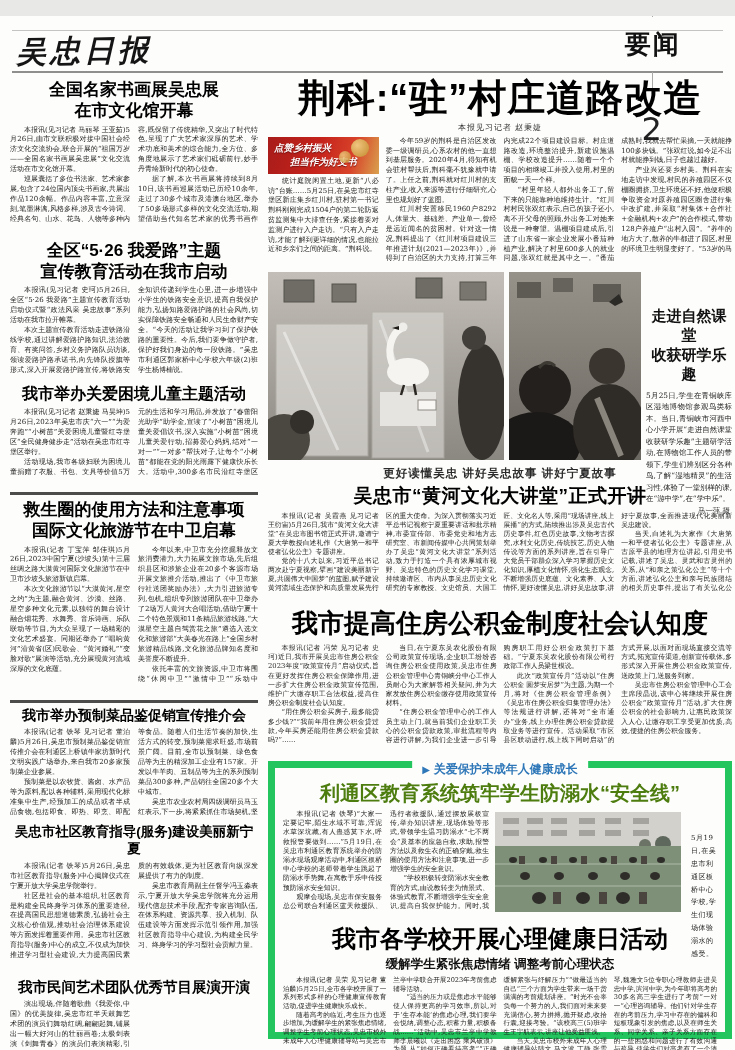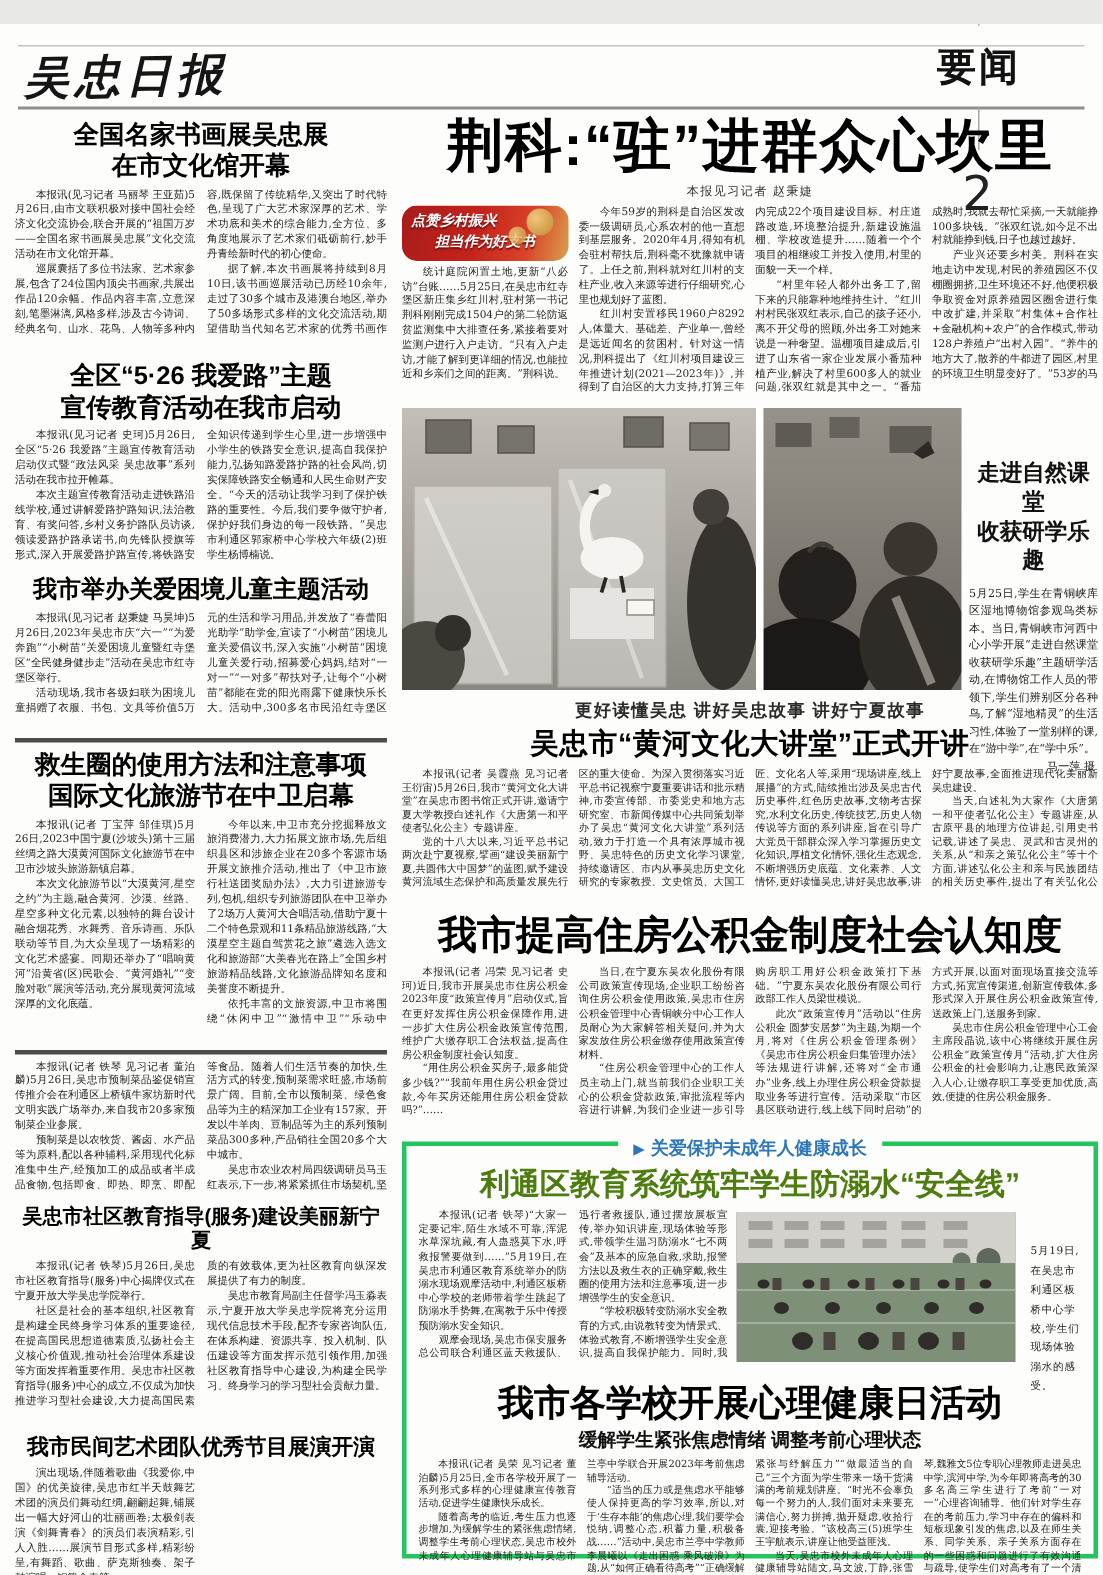--- a/index.html
+++ b/index.html
@@ -29,21 +29,21 @@
   
   .la{margin-bottom:6px;}
   .la-title{margin:3px 0 4px;text-align:center;font-weight:900;line-height:1.25;color:#000;}
   .t17{font-size:17px;} .t16{font-size:16px;} .t145{font-size:14.5px;} .t14{font-size:14px;} .t135{font-size:13.5px;}
   .la-body{font-size:7px;line-height:1.42;}
   .thick{height:3px;background:#4c4c4a;margin:2px 0 4px;}
   
   .main-h1{margin:2px 0 2px;text-align:center;font-size:38px;font-weight:900;letter-spacing:1px;line-height:1.1;color:#000;}
   .byline{text-align:center;font-size:8px;color:#333;letter-spacing:1px;margin-bottom:4px;}
   .main-body{height:130px;font-size:7px;line-height:1.4;}
-  .banner{position:relative;height:37px;margin-bottom:3px;border-radius:10px;overflow:hidden;break-inside:avoid;
+  .banner{position:relative;height:37px;margin-bottom:3px;border-radius:0;overflow:hidden;break-inside:avoid;
           background:linear-gradient(105deg,#a81c1a 0%,#c5231b 45%,#d8432a 75%,#d9a24e 100%);}
   .banner .bl1{font-style:italic;font-weight:800;font-size:9.5px;color:#fff;padding:4px 0 0 6px;text-shadow:0 1px 1px #6d0f0f;}
   .banner .bl2{font-style:italic;font-weight:800;font-size:9.5px;color:#fff;padding:1px 0 0 22px;text-shadow:0 1px 1px #6d0f0f;}
   .coin{position:absolute;border-radius:50%;background:radial-gradient(circle at 35% 35%,#f3d488,#c08c2c);}
   .c1{width:18px;height:18px;top:2px;right:10px;opacity:.9;}
   .c2{width:12px;height:12px;top:14px;right:28px;opacity:.8;}
   
   .photo-row{display:flex;gap:5px;margin-top:5px;height:188px;}
   .photo{background:#9a968f;overflow:hidden;flex:none;}
   .ph-museum{width:236px;height:188px;}
@@ -53,21 +53,21 @@
   .kaiti{font-family:"DejaVu Serif","Liberation Serif",serif;}
   .nature-cap{font-size:7.4px;line-height:1.55;text-align:justify;color:#222;margin:0;}
   .credit{text-align:right;font-size:7.4px;color:#222;margin-top:2px;padding-right:2px;font-family:"DejaVu Serif",serif;}
   
   .kicker{margin-top:6px;text-align:center;font-size:11.5px;font-weight:600;color:#2b2b2b;letter-spacing:1px;}
   .mid-h2{margin:2px 0 3px;text-align:center;font-size:19px;font-weight:900;color:#000;letter-spacing:.5px;}
   .lec-body{height:88px;font-size:6.8px;line-height:1.33;}
   .fund-h2{margin:6px 0 3px;text-align:center;font-size:26px;font-weight:900;color:#000;}
   .fund-body{height:104px;font-size:6.8px;line-height:1.36;}
   
-  .care-box{position:relative;margin-top:13px;height:278px;border:3px solid #22c55e;padding:0 8px;box-sizing:border-box;}
+  .care-box{position:relative;margin-top:13px;height:278px;border:7px solid #22c55e;padding:0 8px;box-sizing:border-box;}
   .care-head{position:absolute;top:-7px;left:50%;transform:translateX(-50%);background:#fdfdfb;padding:0 10px;
              white-space:nowrap;font-size:12px;font-weight:700;color:#2e77b8;}
   .arrow{margin-right:4px;font-size:10px;color:#2e77b8;}
   .drown-h{margin:12px 0 2px;text-align:center;font-size:20px;font-weight:900;color:#4d7c0f;}
   .drown-row{display:flex;gap:6px;margin-top:3px;height:106px;}
   .drown-body{width:206px;flex:none;height:106px;font-size:6.8px;line-height:1.36;}
   .ph-playground{width:186px;height:100px;margin-top:2px;}
   .v-cap{flex:1;font-size:7px;line-height:1.85;color:#222;padding:22px 0 0 4px;letter-spacing:.5px;}
   .psych-h{margin:7px 0 1px;text-align:center;font-size:24px;font-weight:900;color:#000;}
   .psych-sub{text-align:center;font-size:12.5px;font-weight:700;color:#111;margin-bottom:3px;}
@@ -142,20 +142,23 @@
         <div class="la-body cols cols2" style="height:148px">
             <p>本报讯(记者 丁宝萍 邹佳琪)5月26日,2023中国宁夏(沙坡头)第十三届丝绸之路大漠黄河国际文化旅游节在中卫市沙坡头旅游新镇启幕。</p>
             <p>本次文化旅游节以“大漠黄河,星空之约”为主题,融合黄河、沙漠、丝路、星空多种文化元素,以独特的舞台设计融合烟花秀、水舞秀、音乐诗画、乐队联动等节目,为大众呈现了一场精彩的文化艺术盛宴。同期还举办了“唱响黄河”沿黄省(区)民歌会、“黄河婚礼”“变脸对歌”展演等活动,充分展现黄河流域深厚的文化底蕴。</p>
             <p>今年以来,中卫市充分挖掘释放文旅消费潜力,大力拓展文旅市场,先后组织县区和涉旅企业在20多个客源市场开展文旅推介活动,推出了《中卫市旅行社送团奖励办法》,大力引进旅游专列,包机,组织专列旅游团队在中卫举办了2场万人黄河大合唱活动,借助宁夏十二个特色景观和11条精品旅游线路,“大漠星空主题自驾赏花之旅”遴选入选文化和旅游部“大美春光在路上”全国乡村旅游精品线路,文化旅游品牌知名度和美誉度不断提升。</p>
             <p>依托丰富的文旅资源,中卫市将围绕“休闲中卫”“激情中卫”“乐动中卫”“多彩中卫”4大板块,于5月至9月举办“文化和自然遗产日”宁夏主会场宣传展示月,宁夏广场舞大赛等12项主题演出,特色鲜明的文旅活动,全方位展示中卫文旅资源和特色产业,打造中卫文旅品牌,激活旅游市场,推动文旅产业高质量发展。</p>
           </div>
       </article>
 
       <article class="la">
         <div class="thick"></div>
+        <h2 class="la-title t14">
+          <span>我市举办预制菜品鉴促销宣传推介会</span>
+        </h2>
         <div class="la-body cols cols2" style="height:90px">
             <p>本报讯(记者 铁琴 见习记者 董泊麟)5月26日,吴忠市预制菜品鉴促销宣传推介会在利通区上桥镇牛家坊新时代文明实践广场举办,来自我市20多家预制菜企业参展。</p>
             <p>预制菜是以农牧货、酱卤、水产品等为原料,配以各种辅料,采用现代化标准集中生产,经预加工的成品或者半成品食物,包括即食、即热、即烹、即配等食品。随着人们生活节奏的加快,生活方式的转变,预制菜需求旺盛,市场前景广阔。目前,全市以预制菜、绿色食品等为主的精深加工企业有157家。开发以牛羊肉、豆制品等为主的系列预制菜品300多种,产品销往全国20多个大中城市。</p>
             <p>吴忠市农业农村局四级调研员马玉红表示,下一步,将紧紧抓住市场契机,坚持以龙头企业为依托,以产业园区为支撑,以特色发展为目标,在优基地、强龙头、树品牌、拓销路上下功夫、出实招、求实效,为预制菜产业发展搭建良好的平台,发展好预制菜产业。</p>
           </div>
       </article>
 
       <article class="la">
         <h2 class="la-title t135">
           <span>吴忠市社区教育指导(服务)建设美丽新宁夏</span>
@@ -174,21 +177,21 @@
         <div class="la-body cols cols2" style="height:84px">
             <p>演出现场,伴随着歌曲《我爱你,中国》的优美旋律,吴忠市红半天鼓舞艺术团的演员们舞动红绸,翩翩起舞,铺展出一幅大好河山的壮丽画卷;太极剑表演《剑舞青春》的演员们表演精彩,引人入胜……展演节目形式多样,精彩纷呈,有舞蹈、歌曲、萨克斯独奏、架子鼓演唱、钢管合奏等。</p>
           </div>
       </article>
 
     </div>
 
     <div class="rightcol">
 
       <section>
-        <h1 class="main-h1">荆科:“驻”进群众心坎里</h1>
+        <h1 class="main-h1">荆科:“驻”村庄道路改造</h1>
         <div class="byline">本报见习记者 赵秉婕</div>
         <div class="cols cols4 main-body">
           <div class="banner">
             <span class="coin c1"></span>
             <span class="coin c2"></span>
             <div class="bl1">点赞乡村振兴</div>
             <div class="bl2">担当作为好支书</div>
           </div>
         <p>统计庭院闲置土地,更新“八必访”台账……5月25日,在吴忠市红寺堡区新庄集乡红川村,驻村第一书记荆科刚刚完成1504户的第二轮防返贫监测集中大排查任务,紧接着要对监测户进行入户走访。“只有入户走访,才能了解到更详细的情况,也能拉近和乡亲们之间的距离。”荆科说。</p>
             <p>今年59岁的荆科是自治区发改委一级调研员,心系农村的他一直想到基层服务。2020年4月,得知有机会驻村帮扶后,荆科毫不犹豫就申请了。上任之前,荆科就对红川村的支柱产业,收入来源等进行仔细研究,心里也规划好了蓝图。</p>

